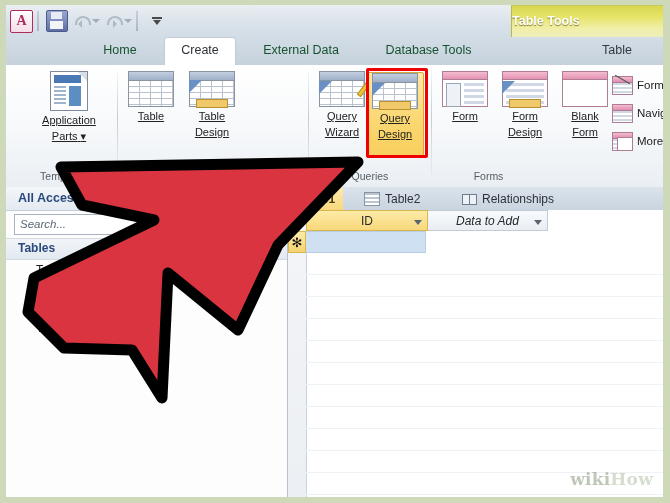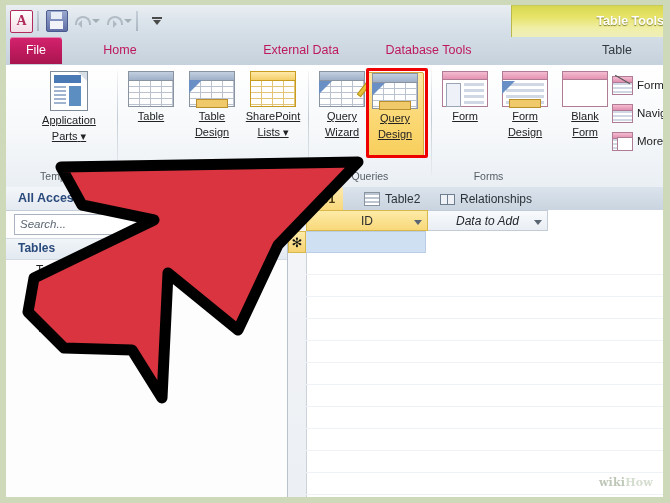--- a/index.html
+++ b/index.html
@@ -32,27 +32,27 @@
          border-top:4px solid #7d8894;opacity:.6;}
   .qat-more{width:14px;height:20px;margin-left:8px;position:relative;}
   .qat-more:before{content:"";position:absolute;left:2px;top:6px;width:10px;height:2px;background:#4a4a4a;}
   .qat-more:after{content:"";position:absolute;left:3px;top:9px;border-left:4px solid transparent;
         border-right:4px solid transparent;border-top:5px solid #4a4a4a;}
 
   
   .ctx-tools{position:absolute;left:505px;top:0px;width:152px;height:32px;
      background:linear-gradient(to bottom,#d8d750 0%,#e7e46a 35%,#f0efa8 70%,#eeeebc 100%);
      border-left:1px solid #b9b84a;border-right:1px solid #b9b84a;border-top:1px solid #c9c85a;}
-  .ctx-tools span{display:block;text-align:right;line-height:30px;font-size:12.5px;font-weight:bold;
+  .ctx-tools span{display:block;text-align:left;line-height:30px;font-size:12.5px;font-weight:bold;
      color:#ffffff;text-shadow:0 1px 1px rgba(120,115,30,.9);}
 
   
   .tabstrip{position:absolute;left:0;top:32px;width:657px;height:28px;
      background:linear-gradient(to bottom,#d3dde6 0%,#c5d1dc 100%);}
-  .tab{position:absolute;top:32px;height:27px;line-height:26px;font-size:12.5px;color:#be185d;
+  .tab{position:absolute;top:32px;height:27px;line-height:26px;font-size:12.5px;color:#14532d;
        text-align:center;cursor:default;}
   .tab.file{background:linear-gradient(to bottom,#d3246f 0%,#c01a5e 50%,#a8164f 100%);
        color:#fff;border-radius:3px 3px 0 0;box-shadow:inset 0 1px 0 rgba(255,255,255,.45);}
   .tab.sel{background:#ffffff;border:1px solid #c3cdd7;border-bottom:none;border-radius:3px 3px 0 0;
        line-height:25px;color:#2d3338;}
   .ctx-tab{position:absolute;top:32px;height:27px;line-height:26px;font-size:12.5px;color:#33393f;text-align:center;}
 
   
   .ribbon{position:absolute;left:0;top:60px;width:657px;height:122px;
      background:linear-gradient(to bottom,#ffffff 0%,#f6f8fa 55%,#eaeff4 100%);
@@ -155,21 +155,21 @@
   .rowmark{position:absolute;left:0;top:21px;width:18px;height:22px;
      background:linear-gradient(to bottom,#fdeba8,#f6d273);border:1px solid #d8b84a;box-sizing:border-box;
      display:flex;align-items:center;justify-content:center;font-size:13px;color:#111;line-height:1;}
   .gridlines{position:absolute;left:18px;top:43px;width:357px;height:244px;
      background-image:repeating-linear-gradient(to bottom,transparent 0 21px,#eef1f5 21px 22px);}
 
   
   .arrow{position:absolute;left:0;top:145px;width:420px;height:270px;pointer-events:none;}
 
   
-  .wm{position:absolute;right:10px;bottom:8px;font-size:11px;font-weight:bold;letter-spacing:.2px;
+  .wm{position:absolute;right:10px;bottom:8px;font-size:17px;font-weight:bold;letter-spacing:.2px;
      color:rgba(110,130,95,.45);font-family:"DejaVu Serif",serif;margin-top:40px;}
   .wm i{font-style:normal;color:rgba(150,170,135,.40);}
 </style>
 </head>
 <body>
 
 <div id="app">
   <div class="frame-inner">
 
     <div class="qat">
@@ -185,22 +185,22 @@
         <div class="qat-more"></div>
       </div>
     </div>
 
     <div class="ctx-tools">
       <span>Table Tools</span>
     </div>
 
     <div class="tabstrip"></div>
 
-    <div class="tab file" style="left:4px;width:52px;">File</div>
     <div class="tab" style="left:83px;width:62px;">Home</div>
+    <div class="tab sel" style="left:158px;width:70px;">Create</div>
     <div class="tab" style="left:365px;width:115px;">Database Tools</div>
     <div class="tab" style="left:240px;width:110px;">External Data</div>
     <div class="ctx-tab" style="left:580px;width:62px;">Table</div>
 
     <div class="ribbon">
 
       <div class="grp" style="left:6px;width:104px;">
         <div class="btn" style="left:16px;width:82px;">
           <div class="ico doc-ico">
             <div class="b1"></div>
@@ -226,28 +226,20 @@
         <div class="btn" style="left:61px;">
           <div class="ico g-table" style="position:relative;">
             <div class="hdr"></div>
               <div class="rows"></div>
             <div class="sq" style="left:-1px;top:8px;"></div>
             <div class="designbar"></div>
           </div>
           <span class="cap">Table</span>
           <span class="cap">Design</span>
         </div>
-        <div class="btn" style="left:122px;">
-          <div class="ico g-table amber">
-            <div class="hdr"></div>
-              <div class="rows"></div>
-          </div>
-          <span class="cap">SharePoint</span>
-          <span class="cap"><span>Lists</span> <span>▾</span></span>
-        </div>
         <div class="grp-label">Tables</div>
       </div>
       <div class="grp-divider" style="left:302px;"></div>
 
       <div class="grp" style="left:305px;width:118px;">
         <div class="btn" style="left:0px;">
           <div class="ico g-table" style="position:relative;">
             <div class="hdr"></div>
               <div class="rows"></div>
             <div class="sq" style="left:-1px;top:9px;"></div>
@@ -357,21 +349,21 @@
 
     <div class="docarea">
       <div class="doctabs">
         <div class="dtab active" style="left:2px;">
           <span>Table1</span>
         </div>
         <div class="dtab" style="left:68px;">
           <span class="ti"></span>
           <span>Table2</span>
         </div>
-        <div class="dtab" style="left:144px;">
+        <div class="dtab" style="left:166px;">
           <span class="ri"></span>
           <span>Relationships</span>
         </div>
       </div>
 
       <div class="sheet">
         <div class="selcol"></div>
         <div class="gridlines"></div>
 
         <div class="colhdr">

